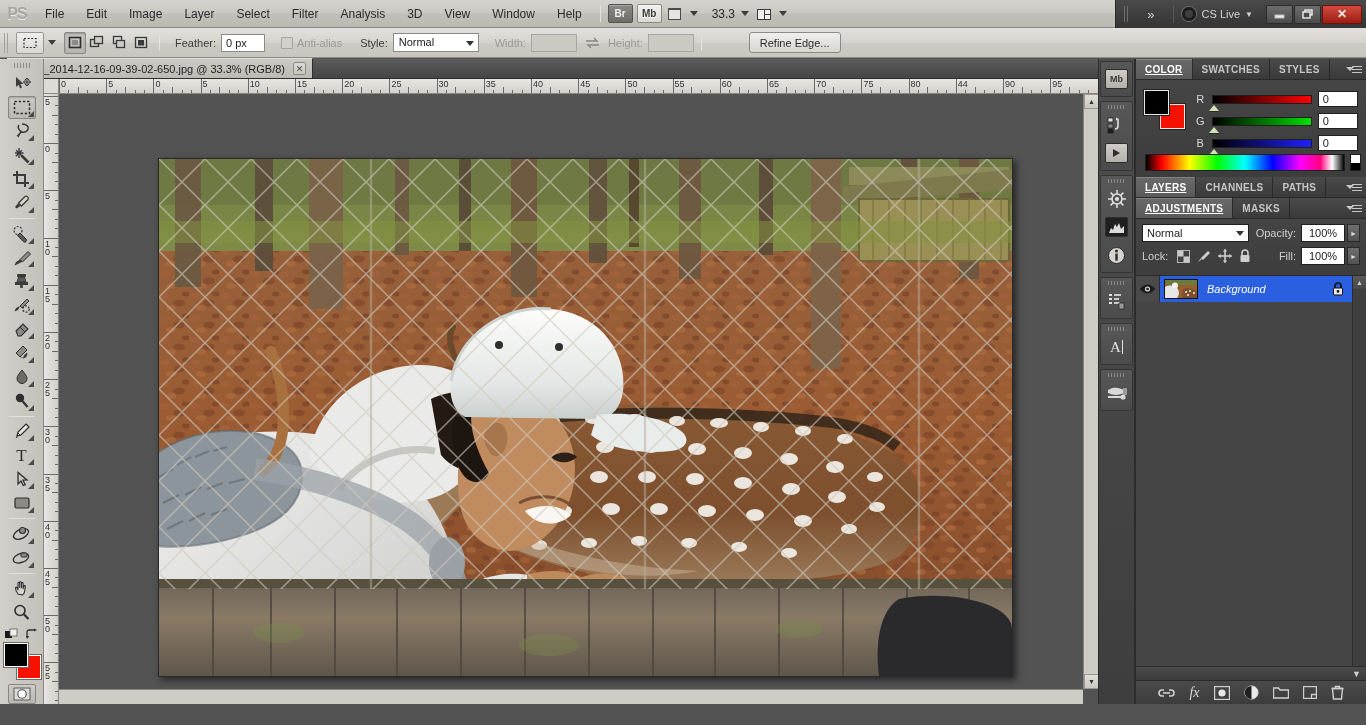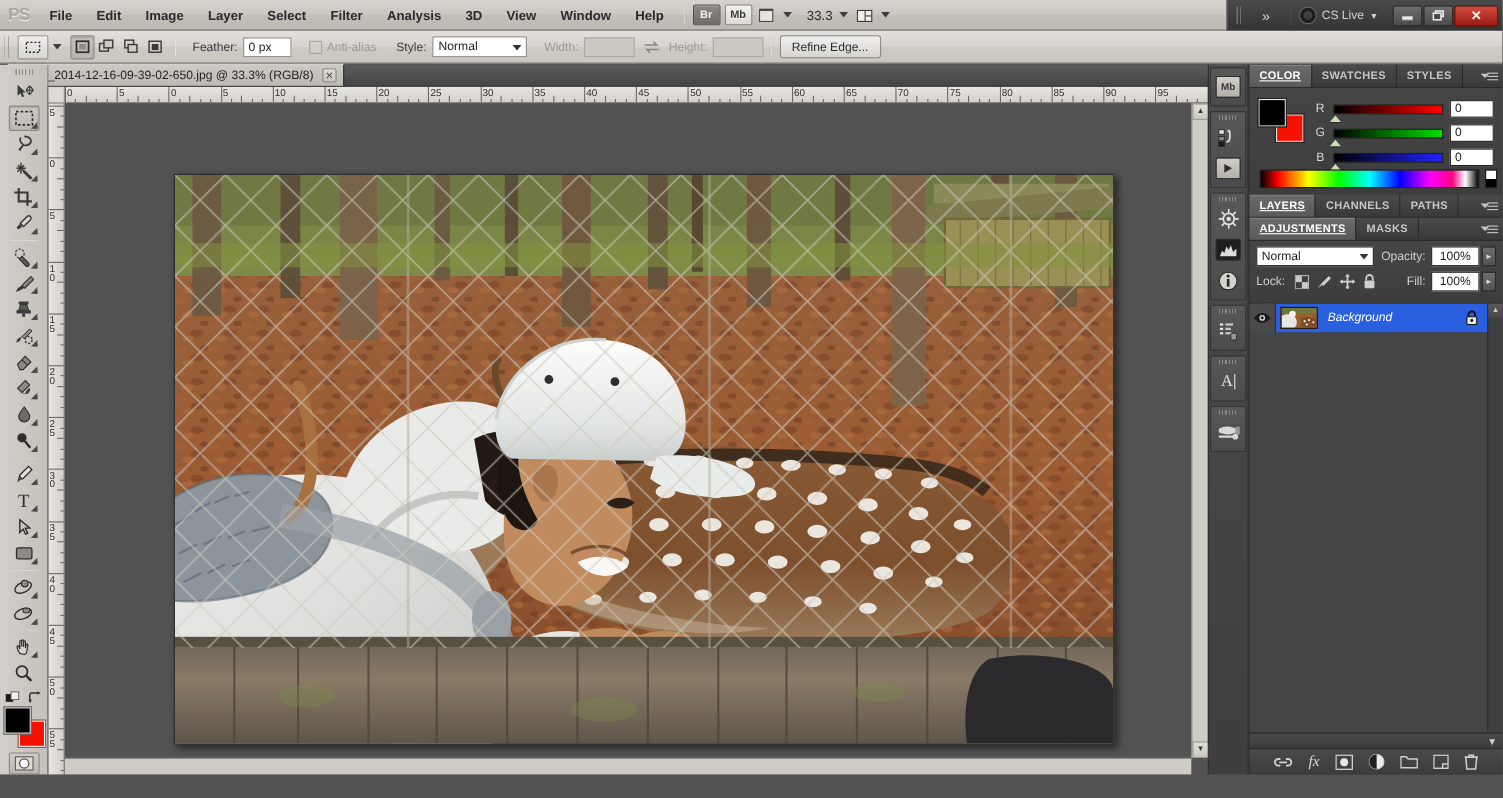--- a/index.html
+++ b/index.html
@@ -128,21 +128,21 @@
   .mode-btn {
     width: 22px; height: 22px; display:flex; align-items:center;justify-content:center;
     border:1px solid transparent; border-radius:2px;
   }
   .mode-btn.on { border-color:#8d8a85; background: linear-gradient(to bottom,#c9c6c0,#b9b6b0);
                  box-shadow: inset 0 1px 2px rgba(0,0,0,.25); }
   .refine-btn {
     height: 21px; padding: 0 10px; display:flex; align-items:center;
     background: linear-gradient(to bottom,#f0efed,#d8d5d0);
     border: 1px solid #8d8a85; border-radius: 3px;
-    font-size: 11px; color: #2b2b2b;
+    font-size: 11px; color: #2b2b2b; margin-left: 40px;
   }
   .chkbox { width:12px;height:12px;border:1px solid #a7a4a0;background:#d3d0ca;margin-right:4px;border-radius:1px;}
 
   
   .tabbar {
     position:absolute; left:0; top:59px; width:1366px; height:20px;
     background: linear-gradient(to bottom,#5c5c5c,#454545);
     border-bottom:1px solid #2e2e2e;
     display:flex; align-items:flex-end;
   }
@@ -413,21 +413,21 @@
   }
   svg { display:block; }
 </style>
 </head>
 <body>
 
 <div id="app">
 
   <div class="menubar">
     <div class="ps-logo">PS</div>
-    <div id="menu-items" style="display:flex;align-items:center;font-weight:bold;">
+    <div id="menu-items" style="display:flex;align-items:center;">
         <div class="menu-item">File</div>
         <div class="menu-item">Edit</div>
         <div class="menu-item">Image</div>
         <div class="menu-item">Layer</div>
         <div class="menu-item">Select</div>
         <div class="menu-item">Filter</div>
         <div class="menu-item">Analysis</div>
         <div class="menu-item">3D</div>
         <div class="menu-item">View</div>
         <div class="menu-item">Window</div>
@@ -889,21 +889,21 @@
         <div class="rtick mid" style="left: 836.28px;"></div>
         <div class="rtick min" style="left: 845.72px;"></div>
         <div class="rtick min" style="left: 855.16px;"></div>
         <div class="rtick maj" style="left: 864.6px;"></div>
         <div class="rlab" style="left: 864.6px;">80</div>
         <div class="rtick min" style="left: 874.04px;"></div>
         <div class="rtick mid" style="left: 883.48px;"></div>
         <div class="rtick min" style="left: 892.92px;"></div>
         <div class="rtick min" style="left: 902.36px;"></div>
         <div class="rtick maj" style="left: 911.8px;"></div>
-        <div class="rlab" style="left: 911.8px;">85</div>
+        <div class="rlab" style="left: 911.8px;">44</div>
         <div class="rtick min" style="left: 921.24px;"></div>
         <div class="rtick mid" style="left: 930.68px;"></div>
         <div class="rtick min" style="left: 940.12px;"></div>
         <div class="rtick min" style="left: 949.56px;"></div>
         <div class="rtick maj" style="left: 959px;"></div>
         <div class="rlab" style="left: 959px;">90</div>
         <div class="rtick min" style="left: 968.44px;"></div>
         <div class="rtick mid" style="left: 977.88px;"></div>
         <div class="rtick min" style="left: 987.32px;"></div>
         <div class="rtick min" style="left: 996.76px;"></div>

